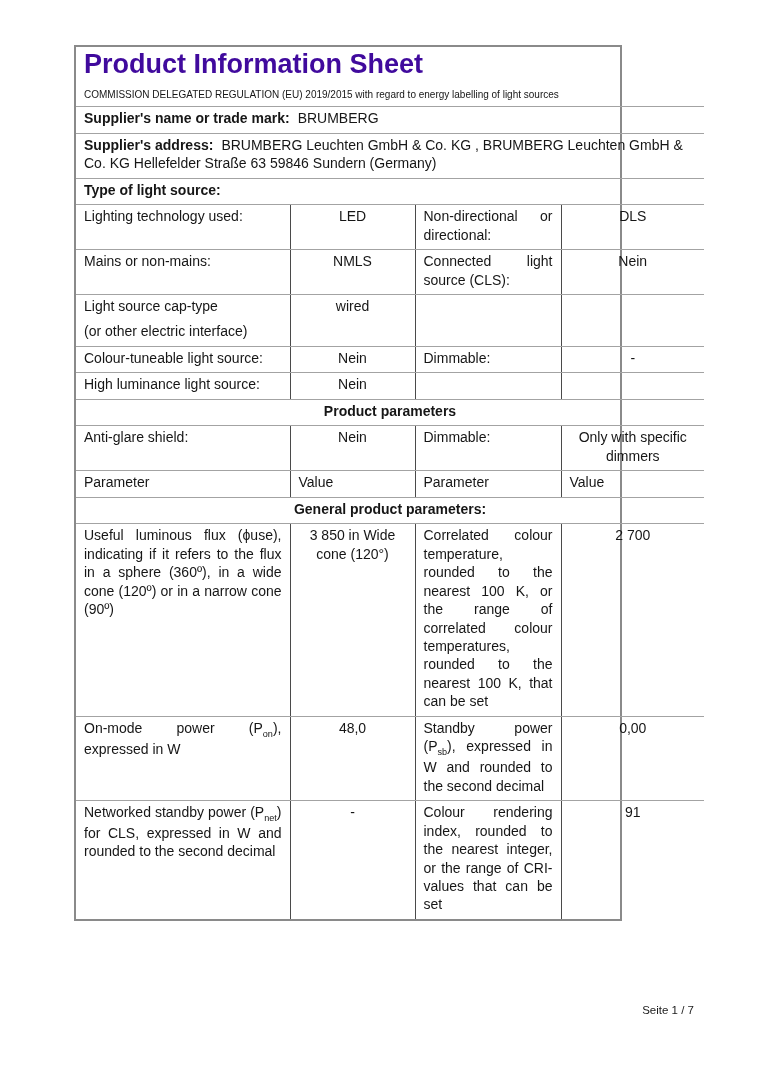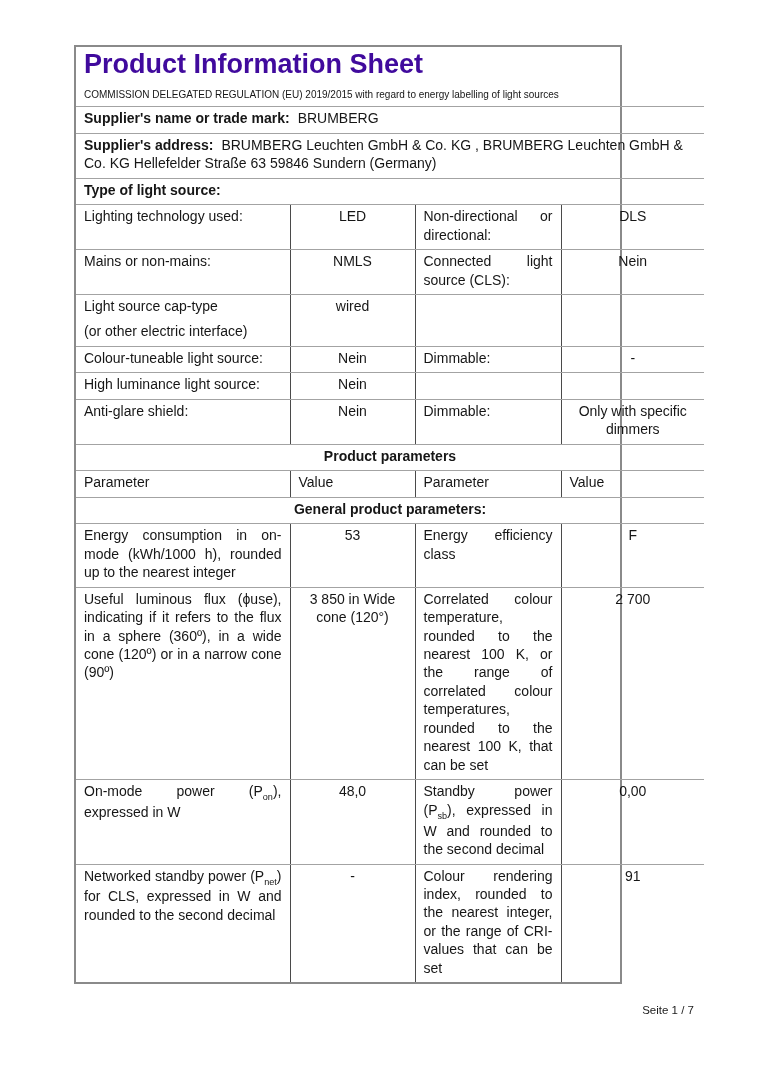--- a/index.html
+++ b/index.html
@@ -118,47 +118,41 @@
         <td class="param">Dimmable:</td>
         <td class="value">-</td>
       </tr>
       <tr>
         <td class="param">High luminance light source:</td>
         <td class="value">Nein</td>
         <td class="param"></td>
         <td class="value"></td>
       </tr>
       <tr>
+        <td colspan="4" class="center-heading">Product parameters</td>
+      </tr>
+
+      <tr>
         <td class="param">Anti-glare shield:</td>
         <td class="value">Nein</td>
         <td class="param">Dimmable:</td>
         <td class="value">Only with specific dimmers</td>
-      </tr>
-
-      <tr>
-        <td colspan="4" class="center-heading">Product parameters</td>
       </tr>
 
       <tr>
         <td>Parameter</td>
         <td>Value</td>
         <td>Parameter</td>
         <td>Value</td>
       </tr>
 
       <tr>
         <td colspan="4" class="center-heading">General product parameters:</td>
       </tr>
 
-      <tr>
-        <td class="param">Energy consumption in on-mode (kWh/1000 h), rounded up to the nearest integer</td>
-        <td class="value">53</td>
-        <td class="param">Energy efficiency class</td>
-        <td class="value">F</td>
-      </tr>
       <tr>
         <td class="param">Useful luminous flux (ϕuse), indicating if it refers to the flux in a sphere (360º), in a wide cone (120º) or in a narrow cone (90º)</td>
         <td class="value">3 850 in Wide cone (120°)</td>
         <td class="param">Correlated colour temperature, rounded to the nearest 100 K, or the range of correlated colour temperatures, rounded to the nearest 100 K, that can be set</td>
         <td class="value">2 700</td>
       </tr>
       <tr>
         <td class="param">On-mode power (P<sub>on</sub>), expressed in W</td>
         <td class="value">48,0</td>
         <td class="param">Standby power (P<sub>sb</sub>), expressed in W and rounded to the second decimal</td>

